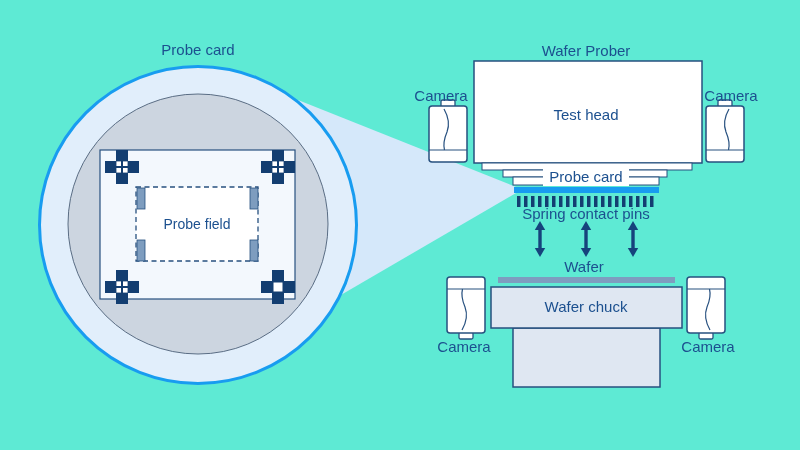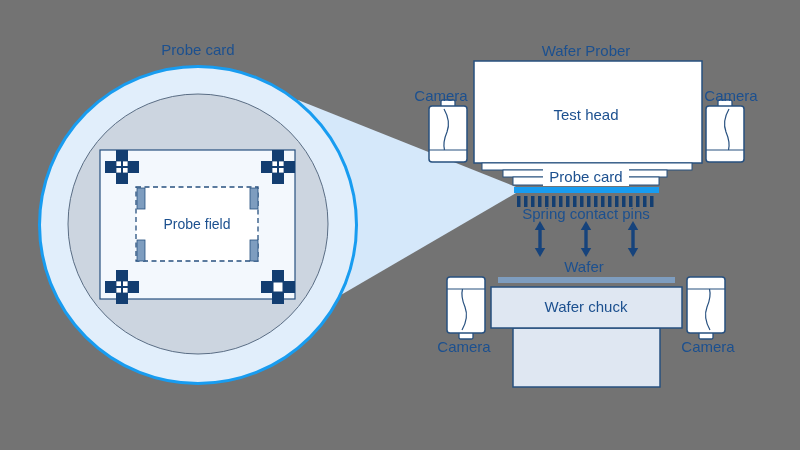--- a/index.html
+++ b/index.html
@@ -1,17 +1,17 @@
 <!DOCTYPE html>
 <html style="--accent-blue: #189cf0; --label-text: #1c508f; --outline-navy: #27507f; --ring-fill: #e1eefb; --wedge-fill: #d5e8fa; --inner-disc-fill: #ccd5e0; --inner-disc-stroke: #5a6d84; --plate-fill: #f3f8fd; --cross-navy: #133e71; --steel-blue: #7e9dbf; --chuck-fill: #dfe7f2; --pin-navy: #133e71; --arrow-navy: #16437c;"><head>
 <meta charset="utf-8">
 <style>
   html,body{margin:0;padding:0;background:#ffffff;}
   .canvas{
-    position:relative;width:800px;height:450px;background:#737373;overflow:hidden;
+    position:relative;width:800px;height:450px;background:#5eead4;overflow:hidden;
     font-family:"Liberation Sans", sans-serif;
   }
   svg{display:block;}
   text{
     font-family:"Liberation Sans", sans-serif;
     fill:var(--label-text);
     font-size:15px;
   }
   .small-label{font-size:14px;}
 </style>

